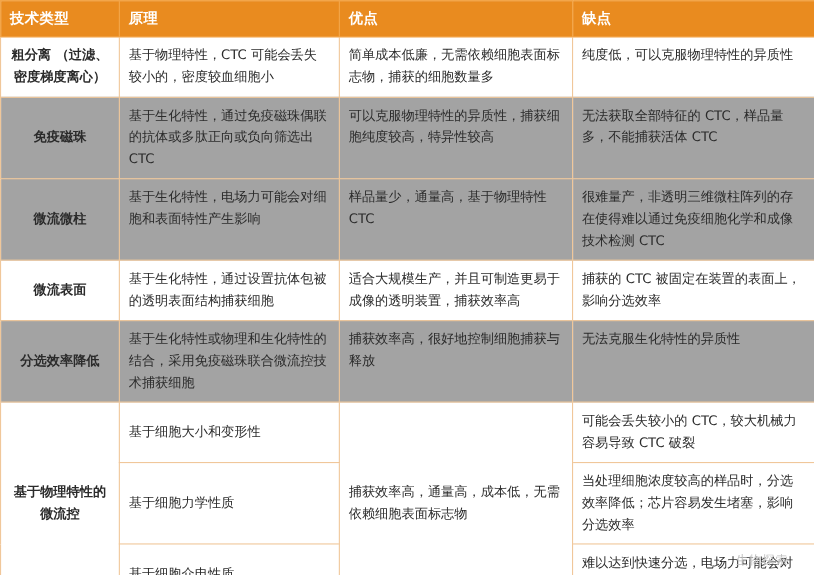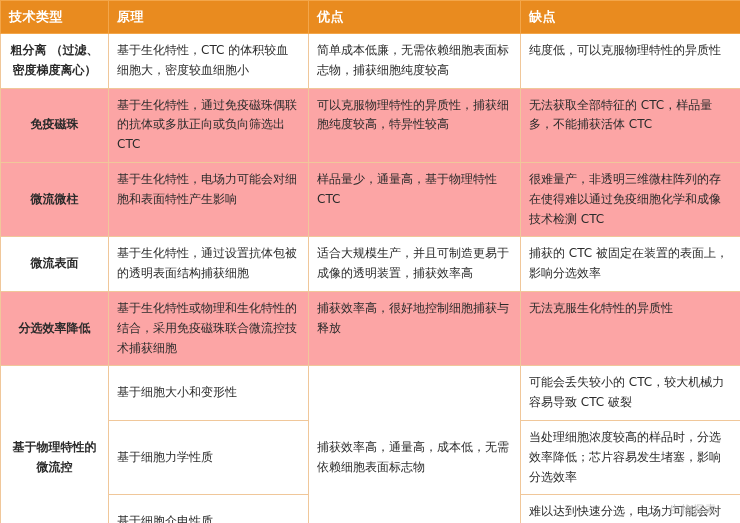--- a/index.html
+++ b/index.html
@@ -36,21 +36,21 @@
   }
   #tech-table td {
     border: 1px solid #f0c79a;
     padding: 7px 8px;
     font-size: 12px;
     line-height: 1.65;
     vertical-align: top;
     background: #ffffff;
   }
   #tech-table tr.shade td {
-    background: #fca5a5;
+    background: #a3a3a3;
   }
   .cell-center {
     text-align: center;
     vertical-align: middle !important;
     font-weight: bold;
   }
   .cell-mid {
     vertical-align: middle !important;
   }
   .watermark {
@@ -85,22 +85,22 @@
         <th>原理</th>
         <th>优点</th>
         <th>缺点</th>
       </tr>
     </thead>
     <tbody>
 
       <tr>
         <td class="cell-center">粗分离
 （过滤、密度梯度离心）</td>
-        <td>基于生化特性，CTC 的体积较血细胞大，密度较血细胞小</td>
-        <td>简单成本低廉，无需依赖细胞表面标志物，捕获细胞纯度较高</td>
+        <td>基于物理特性，CTC 可能会丢失较小的，密度较血细胞小</td>
+        <td>简单成本低廉，无需依赖细胞表面标志物，捕获的细胞数量多</td>
         <td>纯度低，可以克服物理特性的异质性</td>
       </tr>
 
       <tr class="shade">
         <td class="cell-center">免疫磁珠</td>
         <td>基于生化特性，通过免疫磁珠偶联的抗体或多肽正向或负向筛选出 CTC</td>
         <td>可以克服物理特性的异质性，捕获细胞纯度较高，特异性较高</td>
         <td>无法获取全部特征的 CTC，样品量多，不能捕获活体 CTC</td>
       </tr>
 

